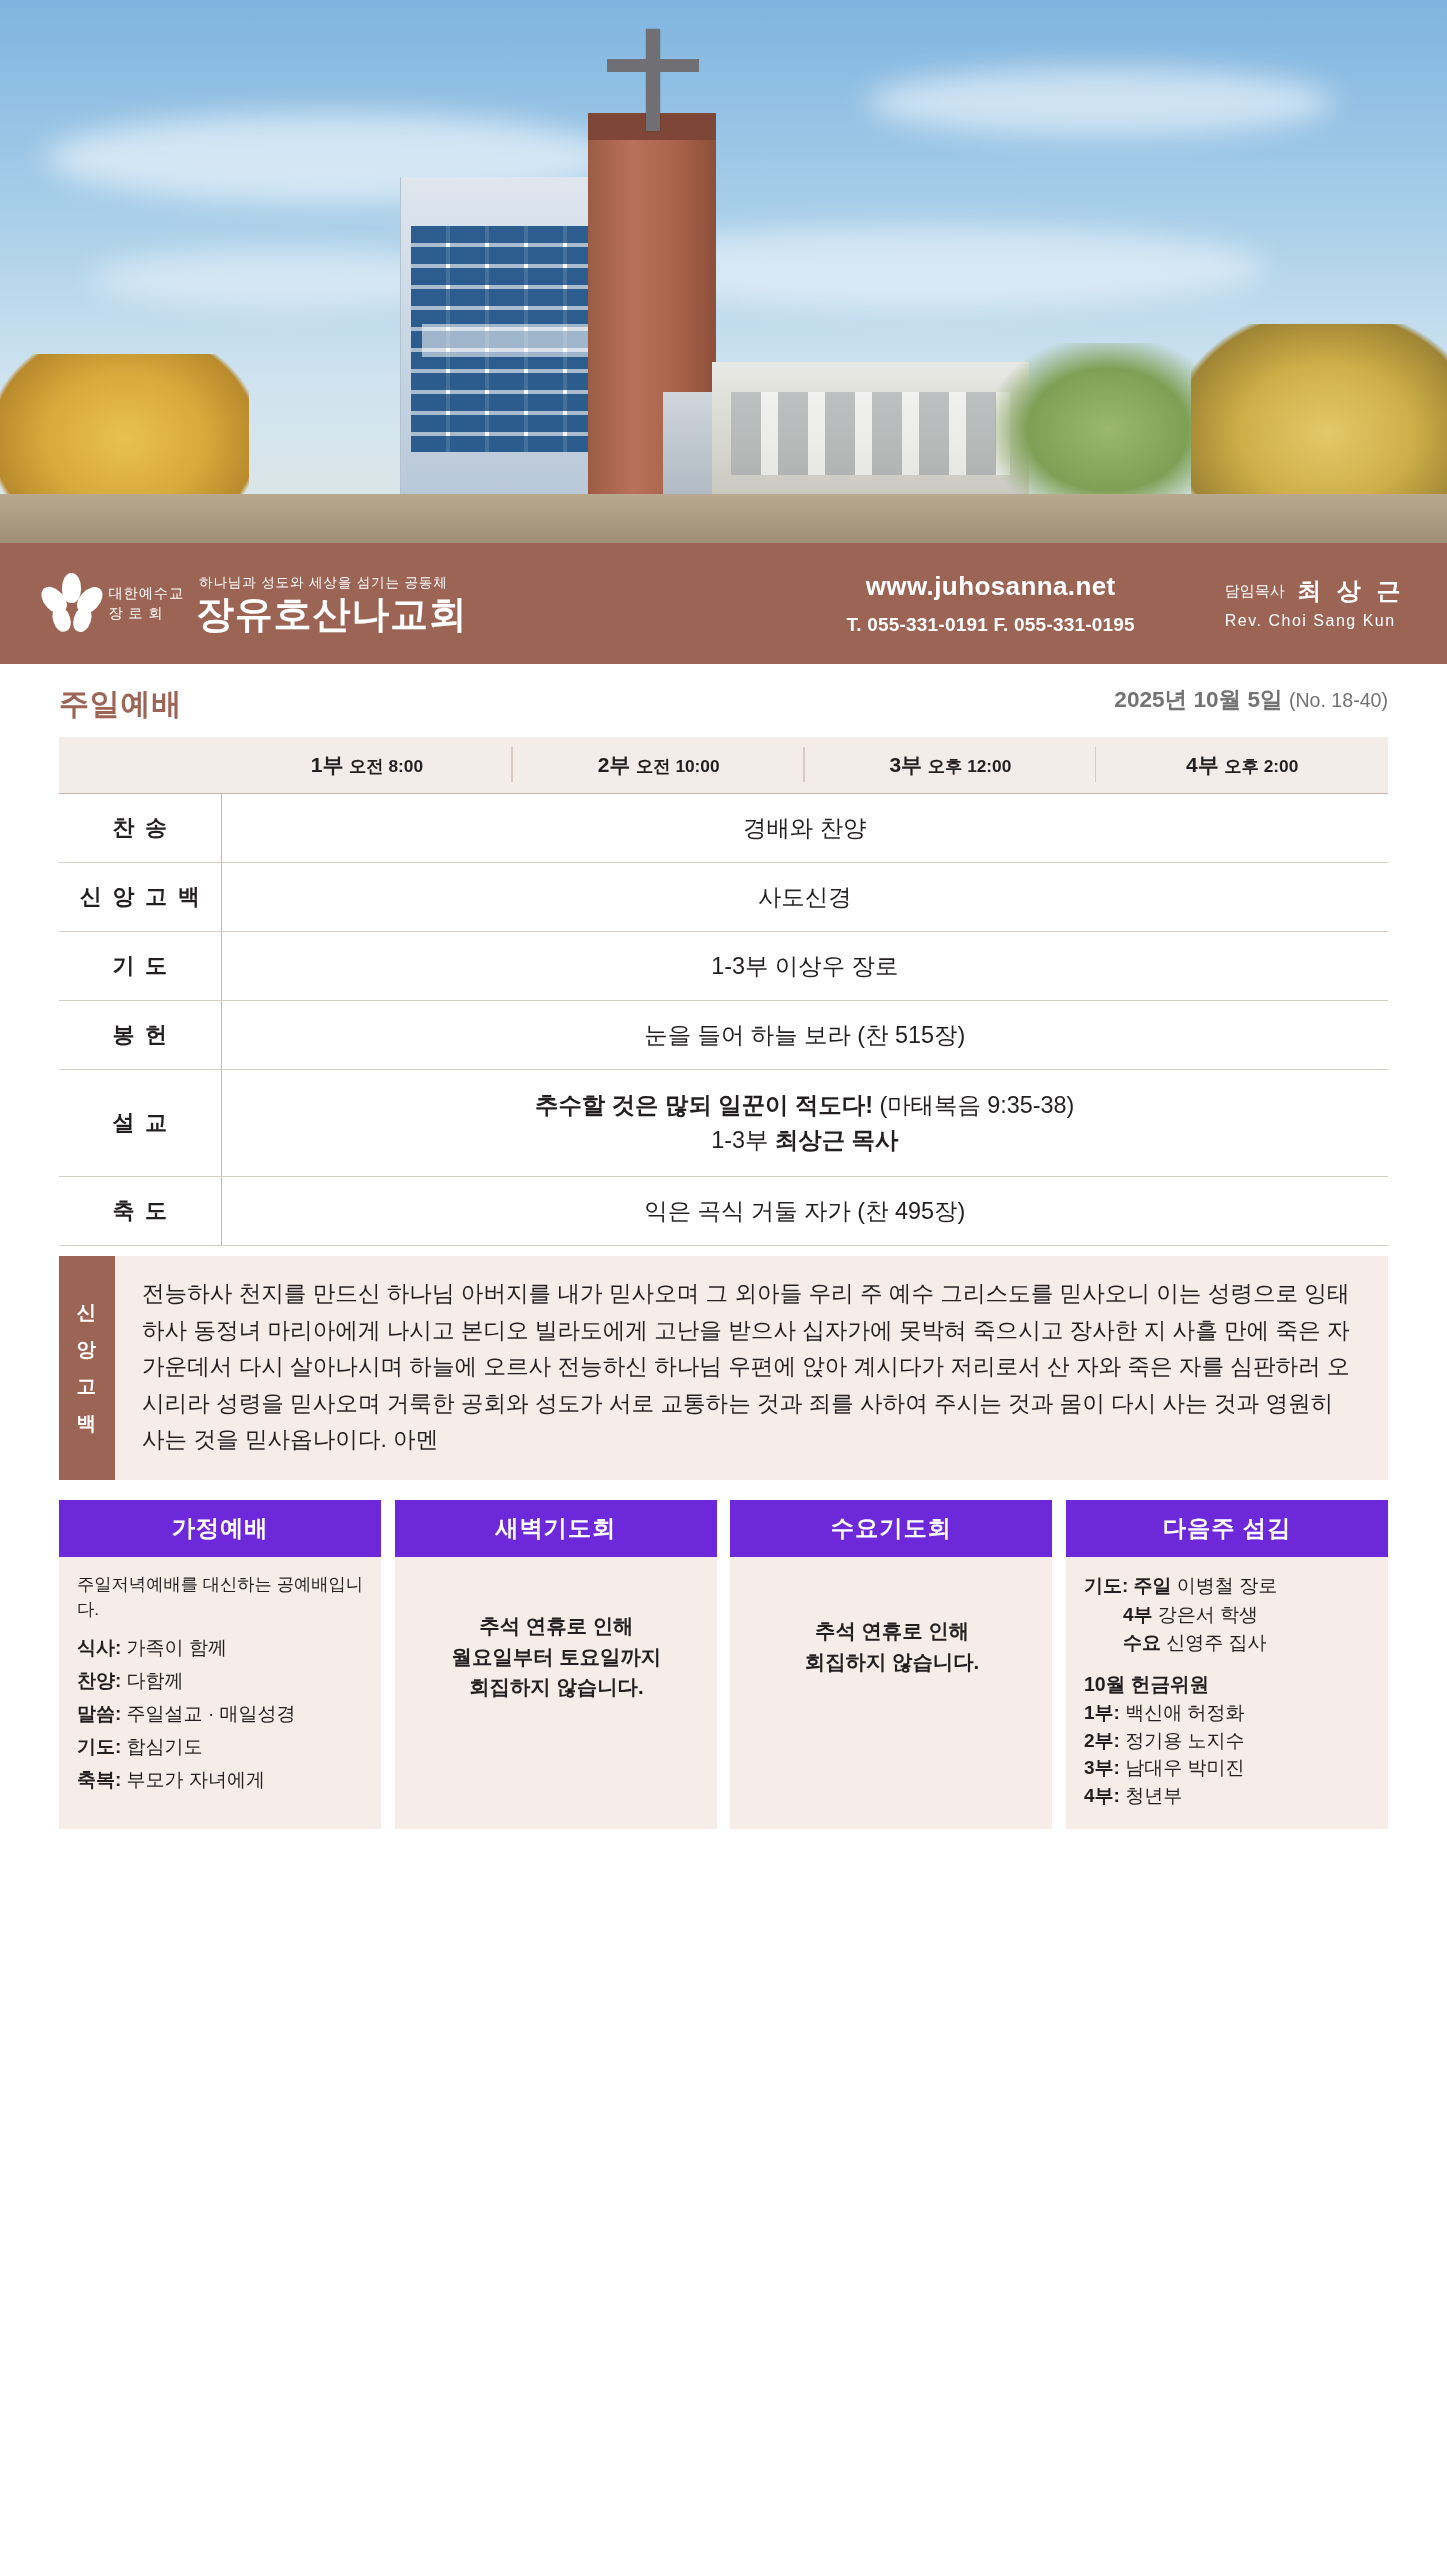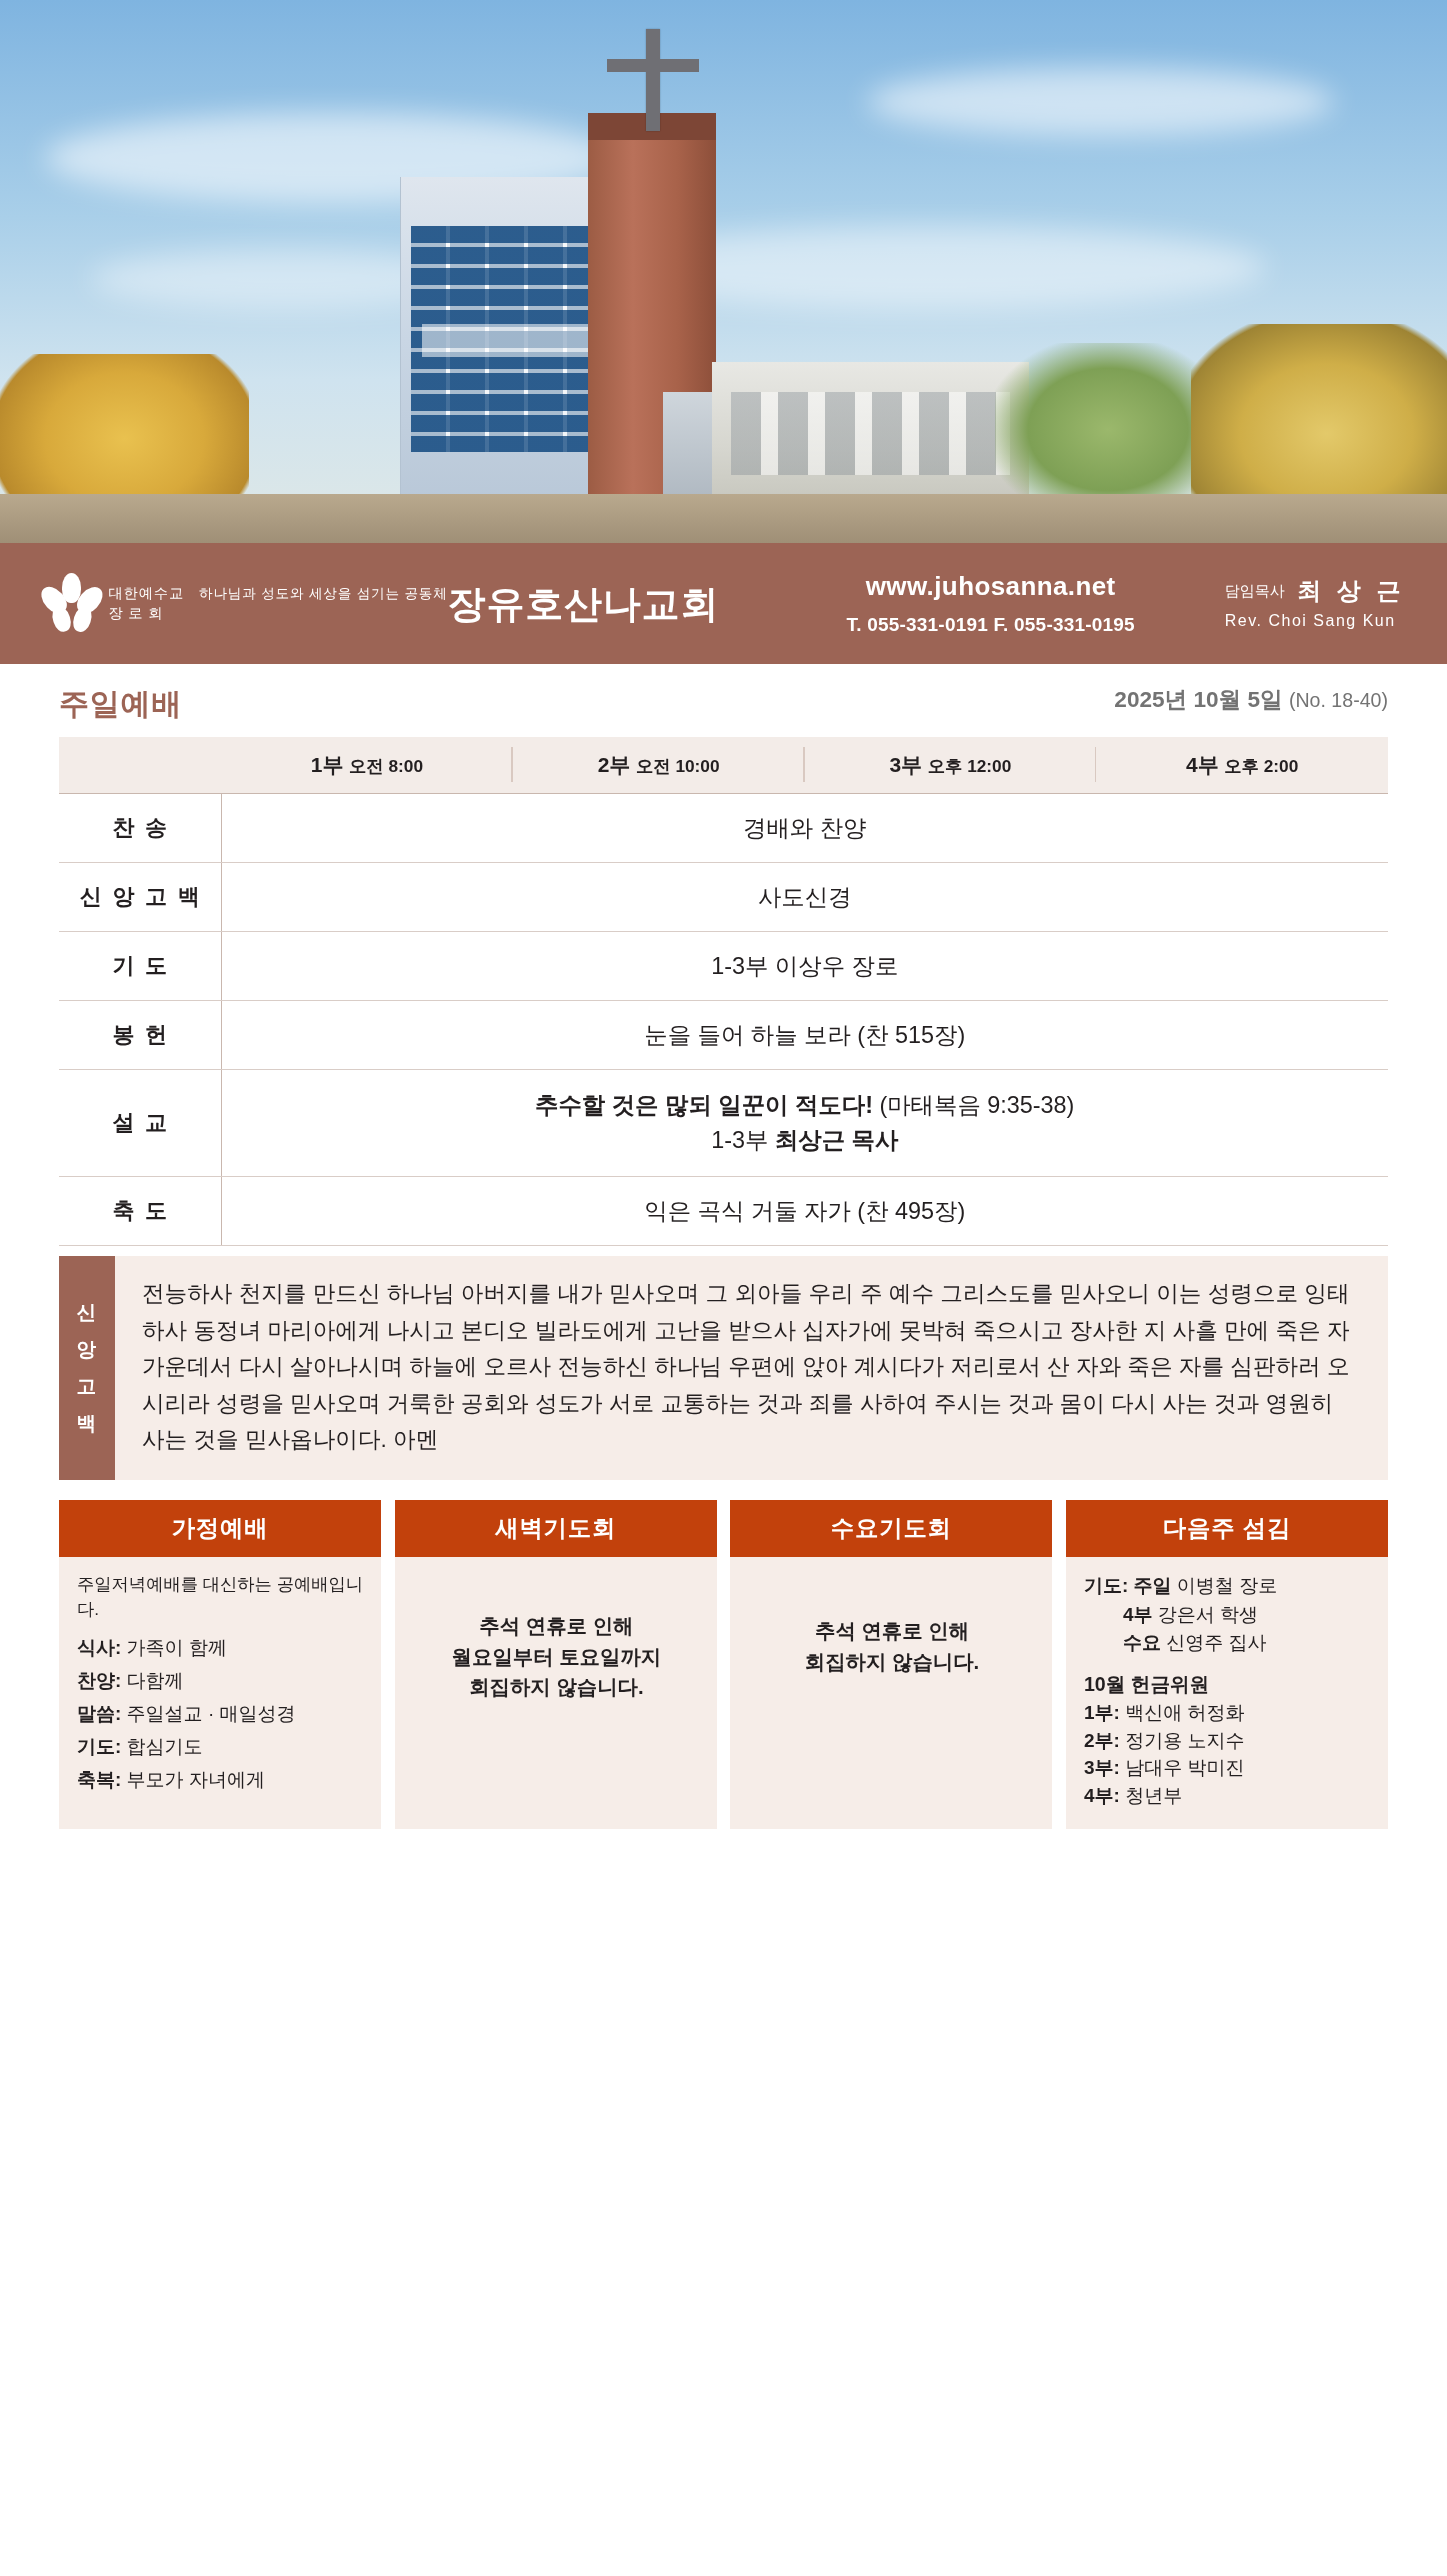--- a/index.html
+++ b/index.html
@@ -159,21 +159,21 @@
   .logo-mark .p4 { left: 10.6px; top: 33px; width: 16.6px; height: 26px; transform: rotate(-18deg); }
   .logo-mark .p5 { left: 32px; top: 33px; width: 16.6px; height: 26px; transform: rotate(18deg); }
   .denom {
     font-size: 14.3px;
     line-height: 1.35;
     letter-spacing: 0.8px;
     margin-right: 12px;
     white-space: nowrap;
   }
   .denom div { white-space: nowrap; }
-  .church-block { display: flex; flex-direction: row; justify-content: center; }
+  .church-block { display: flex; flex-direction: column; justify-content: center; }
   .tagline {
     font-size: 13.6px;
     letter-spacing: 0.8px;
     margin-bottom: 3px;
     margin-left: 3px;
   }
   .church-name {
     font-size: 38px;
     font-weight: bold;
     letter-spacing: 0.8px;
@@ -331,21 +331,21 @@
     gap: 13.6px;
     margin-top: 19.6px;
   }
   .card {
     flex: 1 1 0;
     background: #f6ede8;
     display: flex;
     flex-direction: column;
   }
   .card-head {
-    background: #c2410c;
+    background: #6d28d9;
     color: #ffffff;
     text-align: center;
     font-size: 23.4px;
     font-weight: bold;
     padding: 12px 0 13.6px 0;
     letter-spacing: 0.8px;
   }
   .card-body {
     padding: 15px 16.6px 19.6px 18px;
     font-size: 19px;

